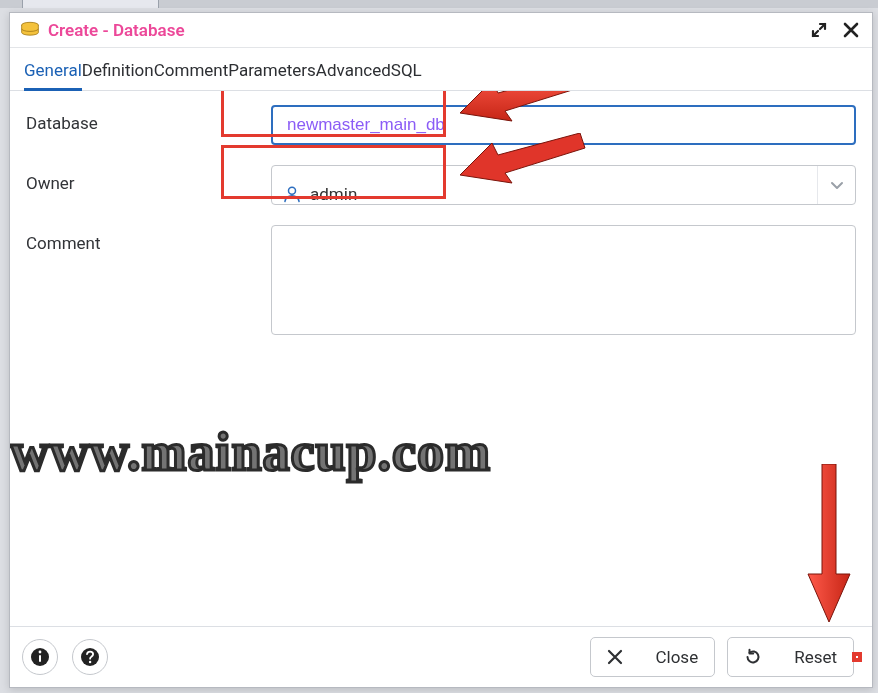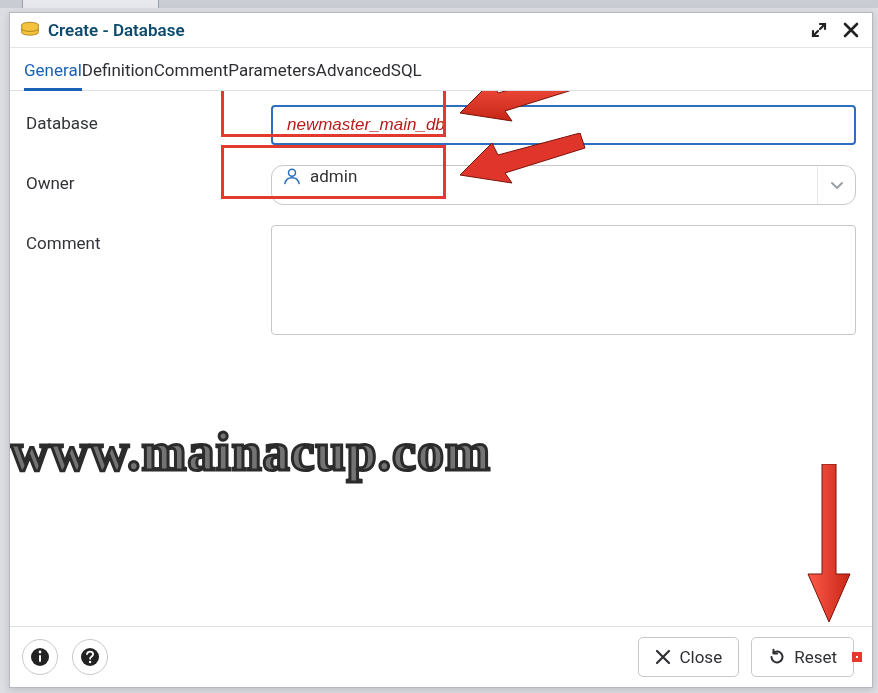--- a/index.html
+++ b/index.html
@@ -12,45 +12,45 @@
   .dialog {
     position:absolute; left:9px; right:5px; top:12px; bottom:5px;
     background:#ffffff; border:1px solid #b6b9c0; box-shadow:0 2px 8px rgba(0,0,0,0.15);
     display:flex; flex-direction:column;
   }
   
   .dlg-header {
     display:flex; align-items:center; padding:6px 10px 6px 10px; border-bottom:1px solid #e3e5e8;
   }
   .db-icon { width:20px; height:18px; margin-right:8px; }
-  .dlg-title { font-size:17px; font-weight:600; color:#0c4a6e; flex:0 0 auto; }
+  .dlg-title { font-size:17px; font-weight:600; color:#ec4899; flex:0 0 auto; }
   .dlg-header-spacer { flex:1 1 auto; }
   .hdr-btn { width:22px; height:22px; display:flex; align-items:center; justify-content:center; cursor:pointer; }
   .hdr-btn + .hdr-btn { margin-left:10px; }
   
   .tabs {
     display:flex; padding:8px 14px 0 14px; border-bottom:1px solid #dcdfe4; font-size:17px; color:#2d2f33;
   }
   .tab { padding:4px 0 10px 0; cursor:pointer; position:relative; }
   .tab.active { color:#1b61b5; }
   .tab.active::after {
     content:""; position:absolute; left:0; right:0; bottom:-1px; height:3px; background:#1b61b5;
   }
   
   .dlg-body { flex:1 1 auto; position:relative; overflow:hidden; }
   .form-area { padding:14px 16px 0 16px; }
   .form-row { display:flex; align-items:flex-start; margin-bottom:20px;gap:45px; }
   .form-row.comment { margin-bottom:0;margin-top:9px; }
   .form-label { width:200px; flex:0 0 200px; font-size:17px; color:#323438; padding-top:8px; }
   .form-control { flex:1 1 auto; }
   .input-db {
-    width:100%; height:40px; border:2px solid #2d6ebf; border-radius:4px; padding:0 14px; font-size:17px; color:#b91c1c; outline:none;font-style:italic;
+    width:100%; height:40px; border:2px solid #2d6ebf; border-radius:4px; padding:0 14px; font-size:17px; color:#8b5cf6; outline:none;
   }
   .owner-select {
-    width:100%; height:40px; border:1px solid #c5c8cd; border-radius:12px; background:#fff; display:flex; align-items:flex-start; padding:0 10px; position:relative;
+    width:100%; height:40px; border:1px solid #c5c8cd; border-radius:4px; background:#fff; display:flex; align-items:flex-end; padding:0 10px; position:relative;
   }
   .owner-chev-wrap { position:absolute; right:0; top:0; bottom:0; width:38px; border-left:1px solid #e6e8ec; display:flex; align-items:center; justify-content:center; }
   .owner-user-icon { width:20px; height:20px; margin-right:8px; }
   .owner-name { font-size:17px; color:#333; }
   .comment-area {
     width:100%; height:110px; border:1px solid #c5c8cd; border-radius:4px; background:#fff; resize:none; padding:8px 10px; font-size:16px; font-family:inherit; outline:none;
   }
   
   .annot { position:absolute; pointer-events:none; }
   .red-box { border:3px solid #e33a2f; }
@@ -59,21 +59,21 @@
   .box-save { border:4px solid #e33a2f; position:absolute; }
   
   .dlg-footer {
     border-top:1px solid #dcdfe4; background:#fff; padding:10px 12px; display:flex; align-items:center;
   }
   .round-btn {
     width:36px; height:36px; border-radius:50%; border:1px solid #c5c8cd; background:#fff; display:flex; align-items:center; justify-content:center; cursor:pointer; margin-right:14px;
   }
   .footer-spacer { flex:1 1 auto; }
   .pill-btn {
-    height:40px; border:1px solid #c5c8cd; background:#fff; border-radius:5px; display:flex; align-items:center; padding:4px 16px; font-size:17px; color:#2e3033; cursor:pointer; margin-left:12px;
+    height:40px; border:1px solid #c5c8cd; background:#fff; border-radius:5px; display:flex; align-items:center; padding:4px 16px; font-size:17px; color:#2e3033; cursor:pointer; margin-left:12px;gap:24px;
   }
   .pill-btn svg, .pill-btn .glyph { margin-right:8px; }
   .save-btn {
     background:#2b5f97; border:1px solid #1e4f86; color:#fff;
   }
   .save-outline { position:relative; padding:3px; }
   
   .watermark {
     position:absolute; left:0; right:0; top:330px; text-align:left;
     font-family:"Comic Sans MS","Comic Sans",cursive; font-size:54px; font-weight:700;

